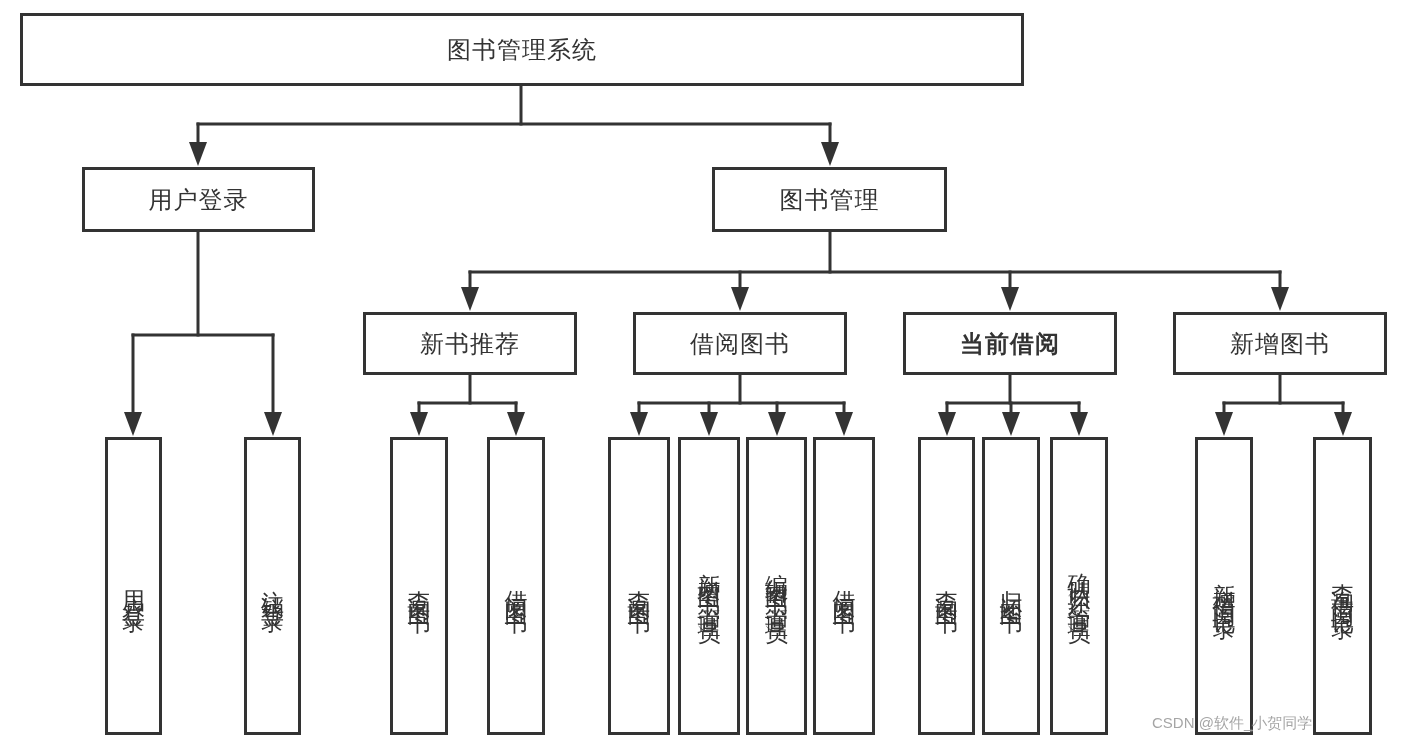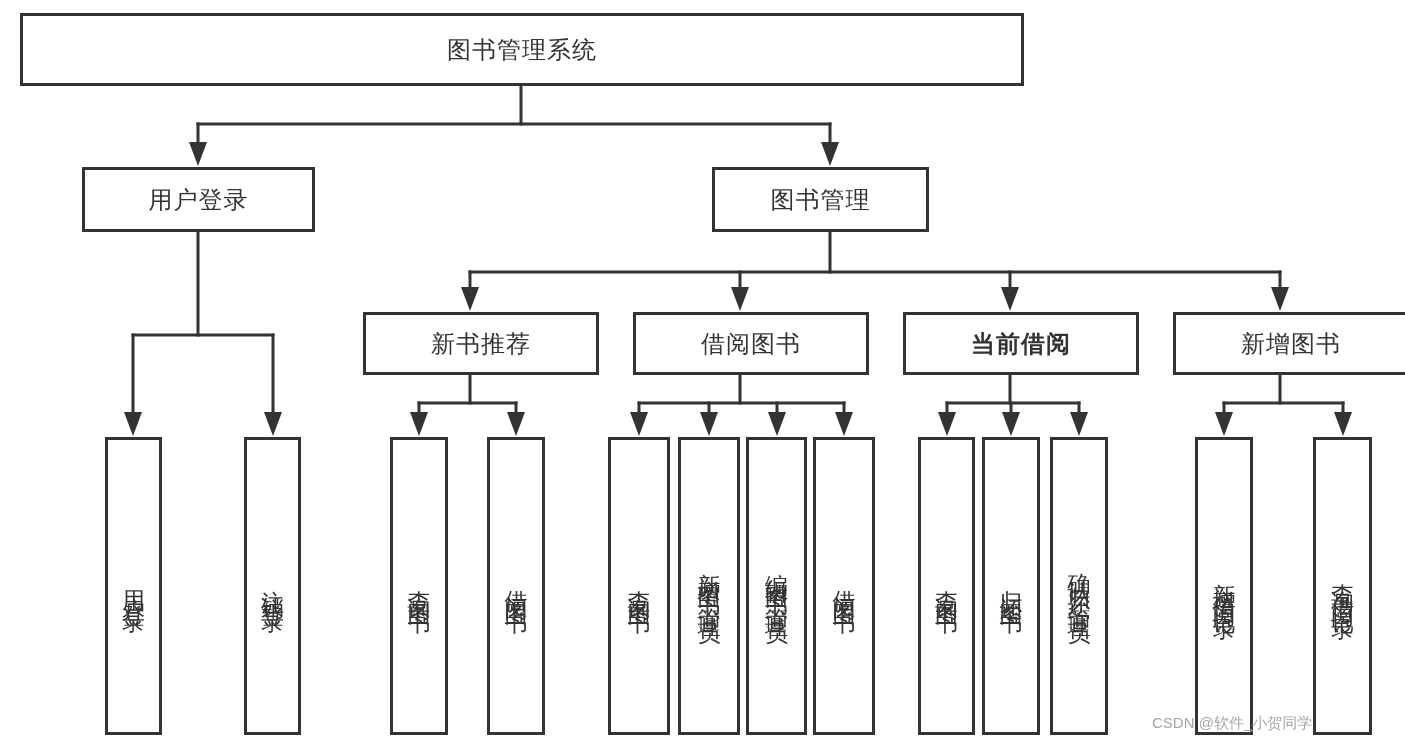--- a/index.html
+++ b/index.html
@@ -37,23 +37,23 @@
     text-orientation: mixed;
     font-size: 23px;
     letter-spacing: 7px;
     line-height: 1;
     white-space: nowrap;
   }
   
   .n-root   { left: 20px;  top: 13px;  width: 1004px; height: 73px; }
   
   .n-login  { left: 82px;  top: 167px; width: 233px; height: 65px; }
-  .n-mgmt   { left: 712px; top: 167px; width: 217px; height: 65px; }
-  
-  .n-l3     { top: 312px; width: 236px; height: 63px; align-items: center; }
+  .n-mgmt   { left: 712px; top: 167px; width: 235px; height: 65px; }
+  
+  .n-l3     { top: 312px; width: 214px; height: 63px; align-items: center; }
   .n-nbr    { left: 363px; }
   .n-bb     { left: 633px; }
   .n-cb     { left: 903px; font-weight: bold; }
   .n-br     { left: 1173px; }
   
   .leaf     { top: 437px; height: 298px; }
   .lf-1a { left: 105px;  width: 57px; }
   .lf-1b { left: 244px;  width: 57px; }
   .lf-2a { left: 390px;  width: 58px; }
   .lf-2b { left: 487px;  width: 58px; }

